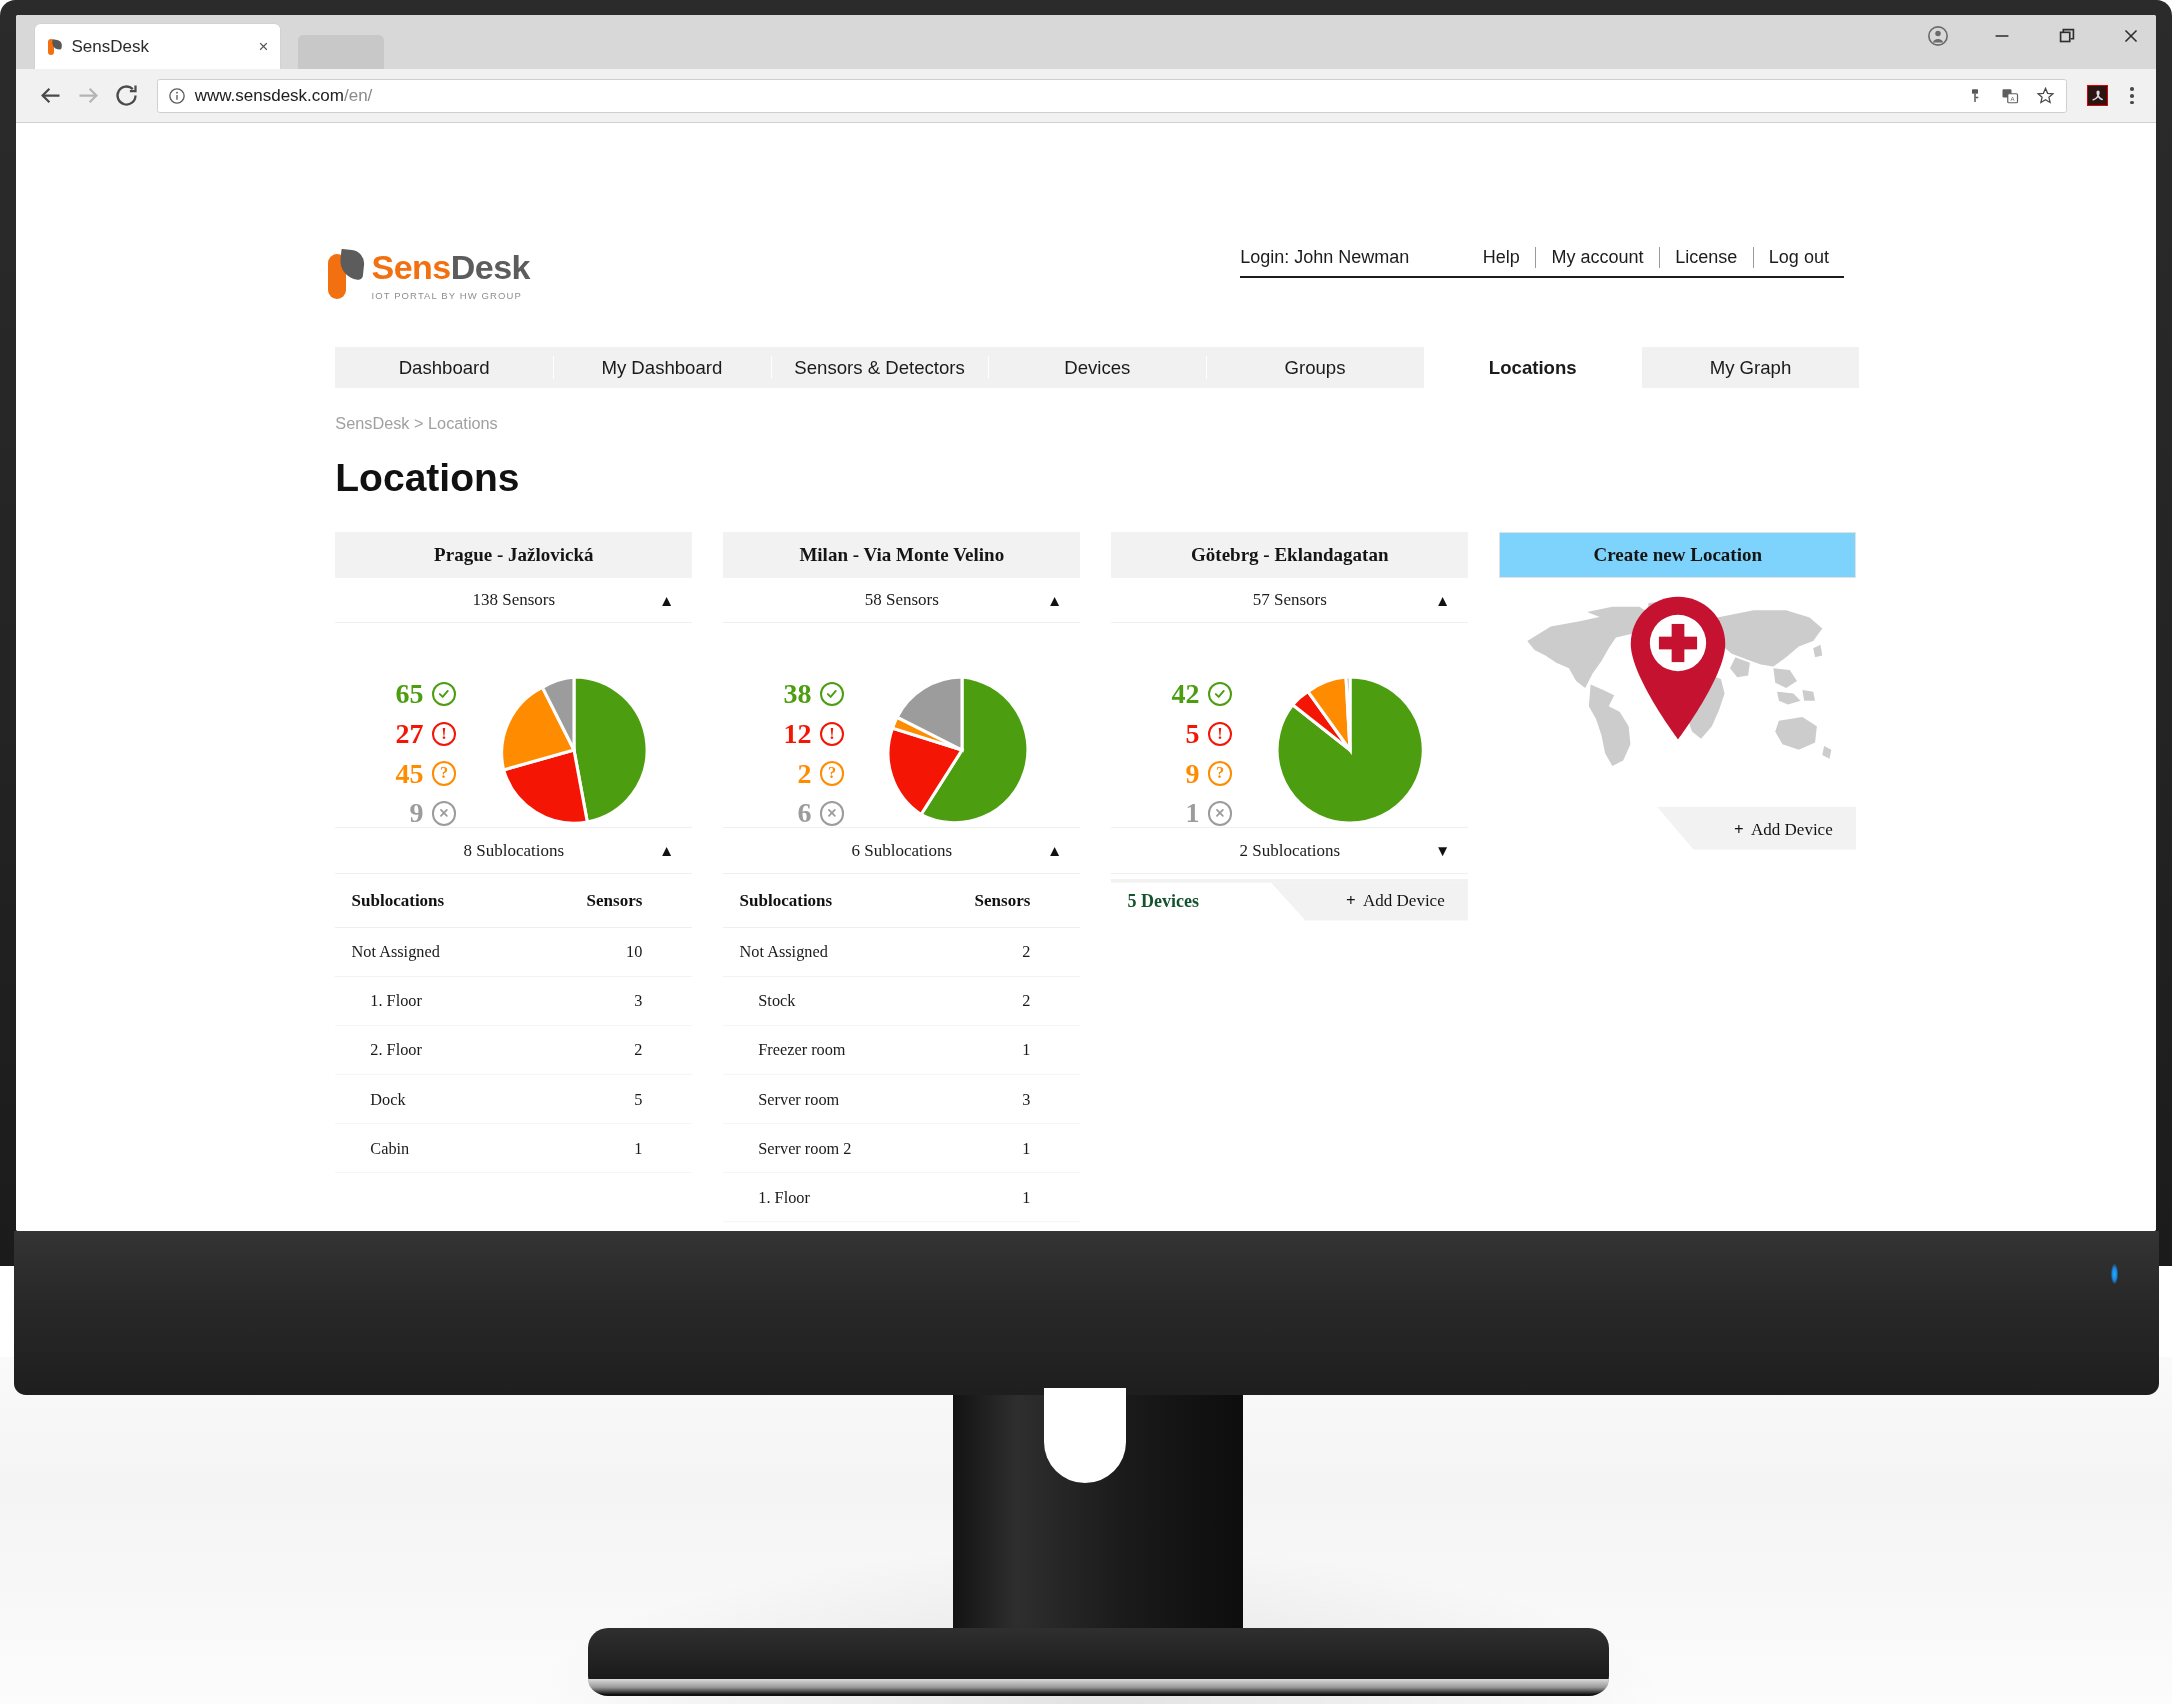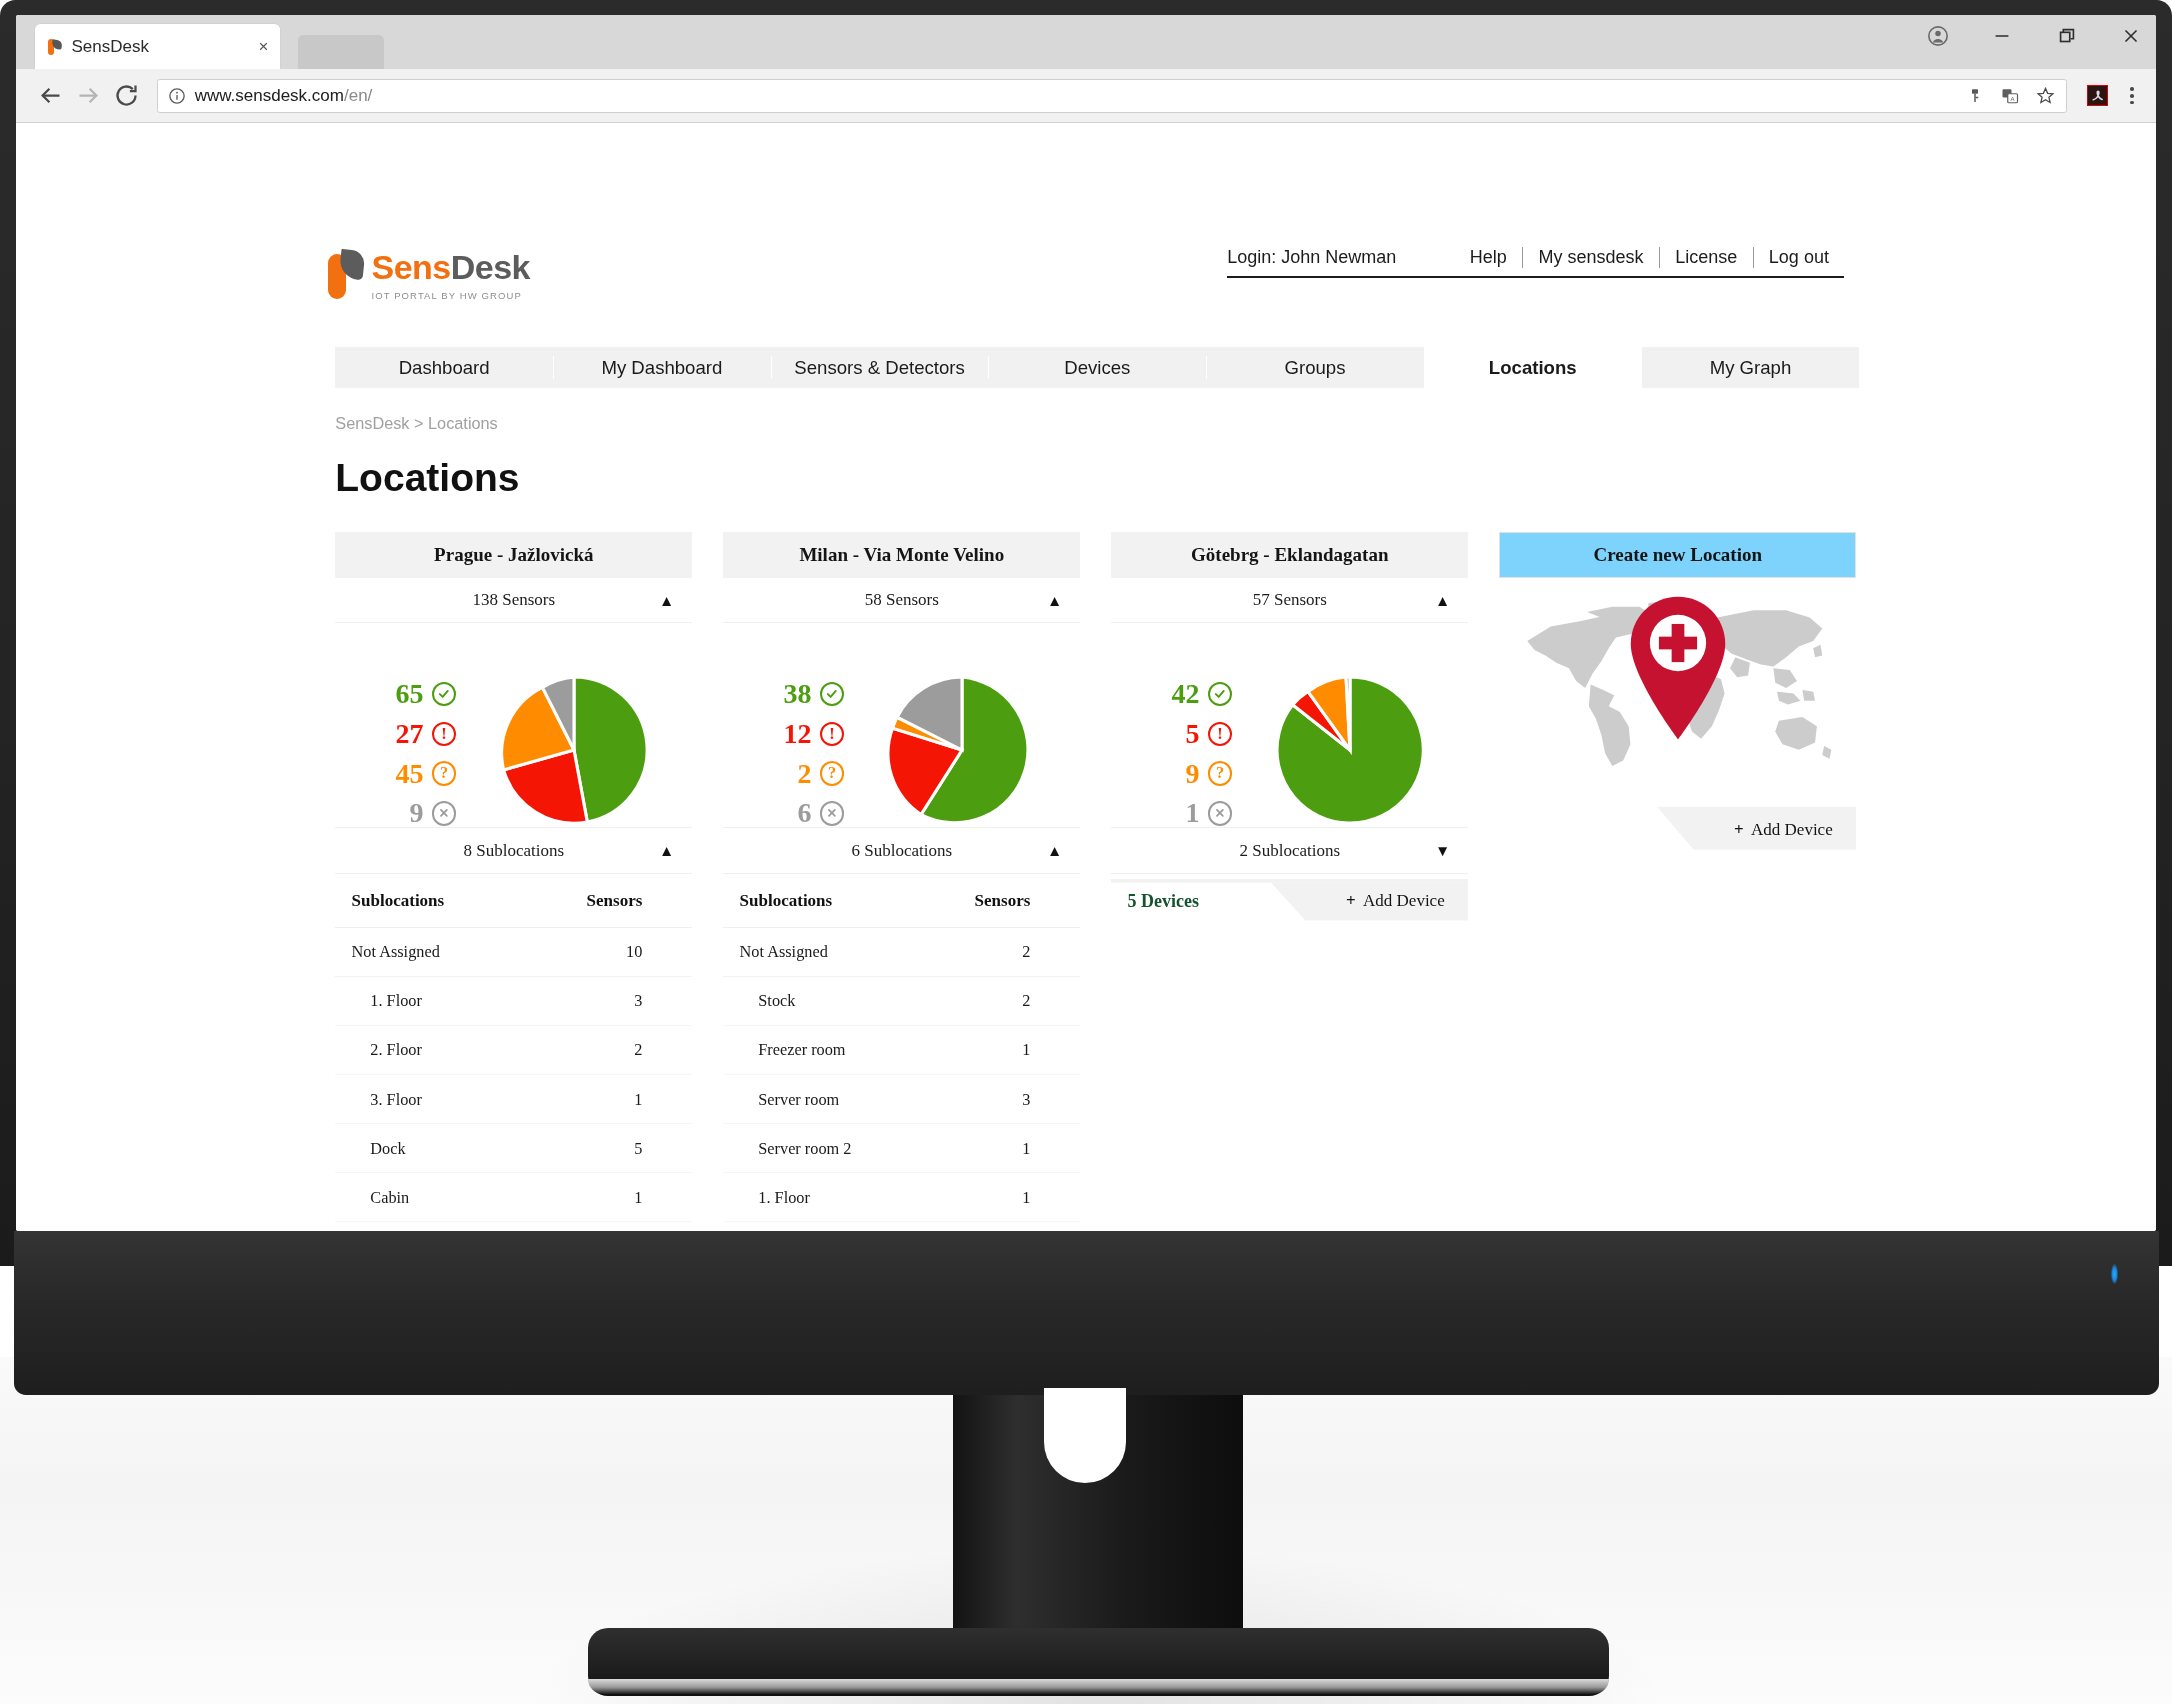--- a/index.html
+++ b/index.html
@@ -361,21 +361,21 @@
             <span id="logo-text-wrap">
               <span id="logo-wordmark"><span class="sens">Sens</span><span class="desk">Desk</span></span>
               <span id="logo-tagline">IOT PORTAL BY HW GROUP</span>
             </span>
           </div>
 
           <div id="user-bar">
             <span id="login-label">Login: John Newman</span>
             <span class="user-link">Help</span>
             <span class="user-sep"></span>
-            <span class="user-link">My sensdesk</span>
+            <span class="user-link">My account</span>
             <span class="user-sep"></span>
             <span class="user-link">License</span>
             <span class="user-sep"></span>
             <span class="user-link">Log out</span>
           </div>
 
           <div id="main-tabs">
             <div class="main-tab">Dashboard</div>
             <div class="main-tab">My Dashboard</div>
             <div class="main-tab">Sensors &amp; Detectors</div>
@@ -460,24 +460,20 @@
                     </tr>
                   <tr class="indent">
                       <td>1. Floor</td>
                       <td class="num-col">3</td>
                     </tr>
                   <tr class="indent">
                       <td>2. Floor</td>
                       <td class="num-col">2</td>
                     </tr>
                   <tr class="indent">
-                      <td>3. Floor</td>
-                      <td class="num-col">1</td>
-                    </tr>
-                  <tr class="indent">
                       <td>Dock</td>
                       <td class="num-col">5</td>
                     </tr>
                   <tr class="indent">
                       <td>Cabin</td>
                       <td class="num-col">1</td>
                     </tr>
                 </tbody>
               </table>
             </div>

